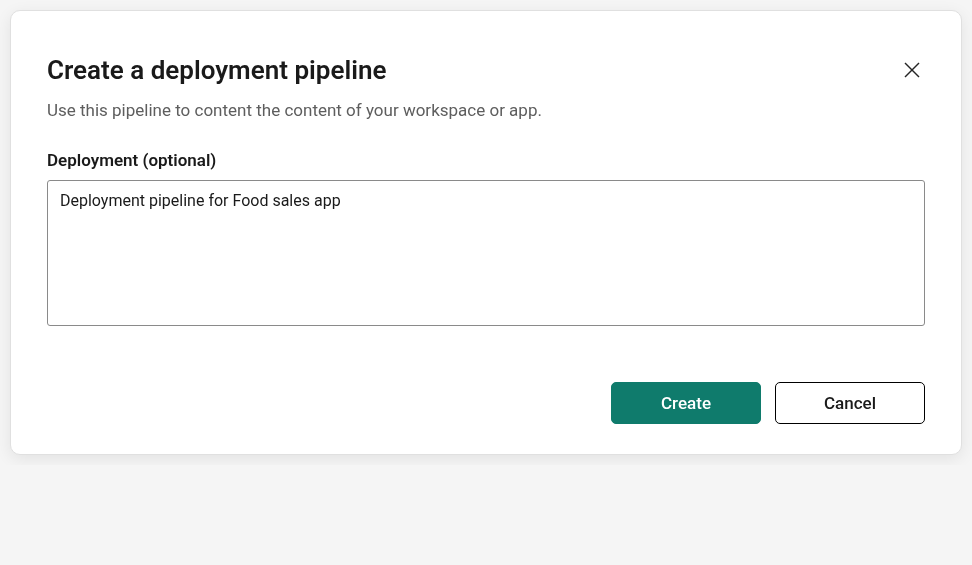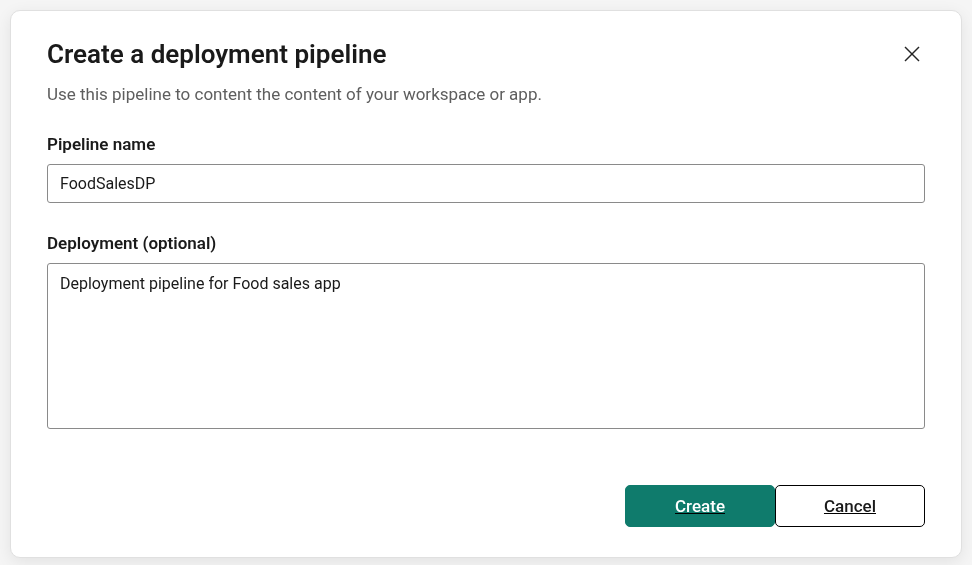--- a/index.html
+++ b/index.html
@@ -14,21 +14,21 @@
       align-items: flex-start;
       justify-content: center;
       padding: 10px;
     }
     .dialog {
       width: 952px;
       background: #ffffff;
       border: 1px solid #e0e0e0;
       border-radius: 10px;
       box-shadow: 0 4px 16px rgba(0,0,0,0.08);
-      padding: 28px 36px 30px 36px;
+      padding: 44px 36px 30px 36px;
       position: relative;
     }
     .dialog-header {
       display: flex;
       align-items: flex-start;
       justify-content: space-between;
     }
     .dialog-title {
       font-size: 26px;
       font-weight: 600;
@@ -73,35 +73,35 @@
       padding: 9px 12px;
       font-size: 16px;
       font-family: inherit;
       color: #1a1a1a;
       border: 1px solid #8a8a8a;
       border-radius: 3px;
       outline: none;
     }
     .textarea-input {
       width: 100%;
-      height: 166px;
+      height: 146px;
       padding: 10px 12px;
       font-size: 16px;
       font-family: inherit;
       color: #1a1a1a;
       border: 1px solid #8a8a8a;
       border-radius: 3px;
       outline: none;
       resize: none;
     }
     .dialog-footer {
       margin-top: 52px;
       display: flex;
       justify-content: flex-end;
-      text-decoration: underline;
+      gap: 14px;
     }
     .btn {
       min-width: 150px;
       padding: 10px 20px;
       font-size: 17px;
       font-family: inherit;
       border-radius: 5px;
       cursor: pointer;
       font-weight: 500;
     }
@@ -126,24 +126,20 @@
     <button class="close-btn">
       <svg viewBox="0 0 18 18">
         <line x1="2" y1="2" x2="16" y2="16"></line>
         <line x1="16" y1="2" x2="2" y2="16"></line>
       </svg>
     </button>
   </div>
 
   <p class="dialog-subtitle">Use this pipeline to content the content of your workspace or app.</p>
 
-  <div class="form-group">
-    <label class="form-label">Pipeline name</label>
-    <input type="text" class="text-input" value="FoodSalesDP" style="">
-  </div>
 
   <div class="form-group">
     <label class="form-label">Deployment (optional)</label>
     <textarea class="textarea-input" style="">Deployment pipeline for Food sales app</textarea>
   </div>
 
   <div class="dialog-footer">
     <button class="btn btn-primary">Create</button>
     <button class="btn btn-secondary">Cancel</button>
   </div>

